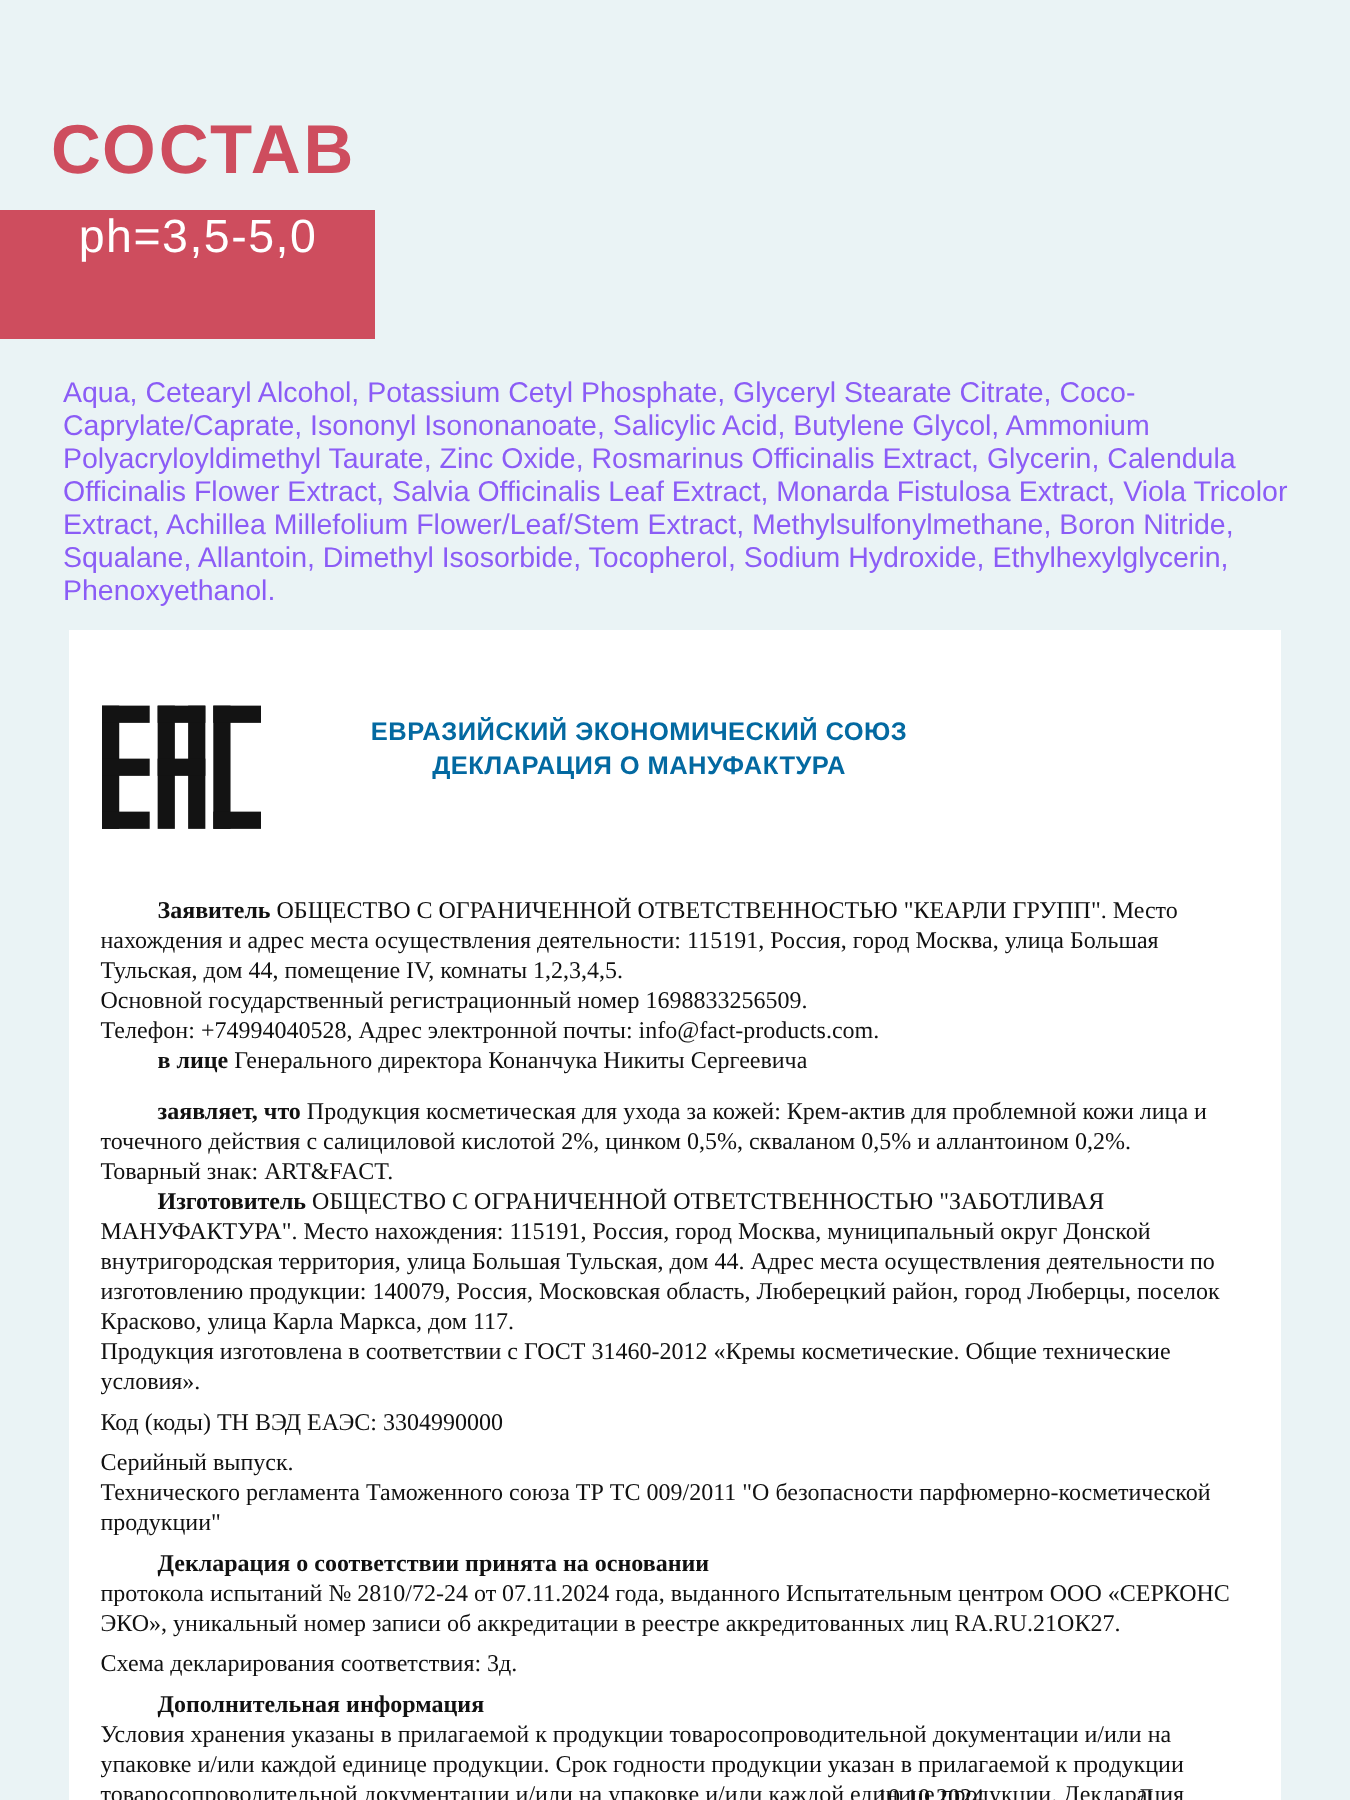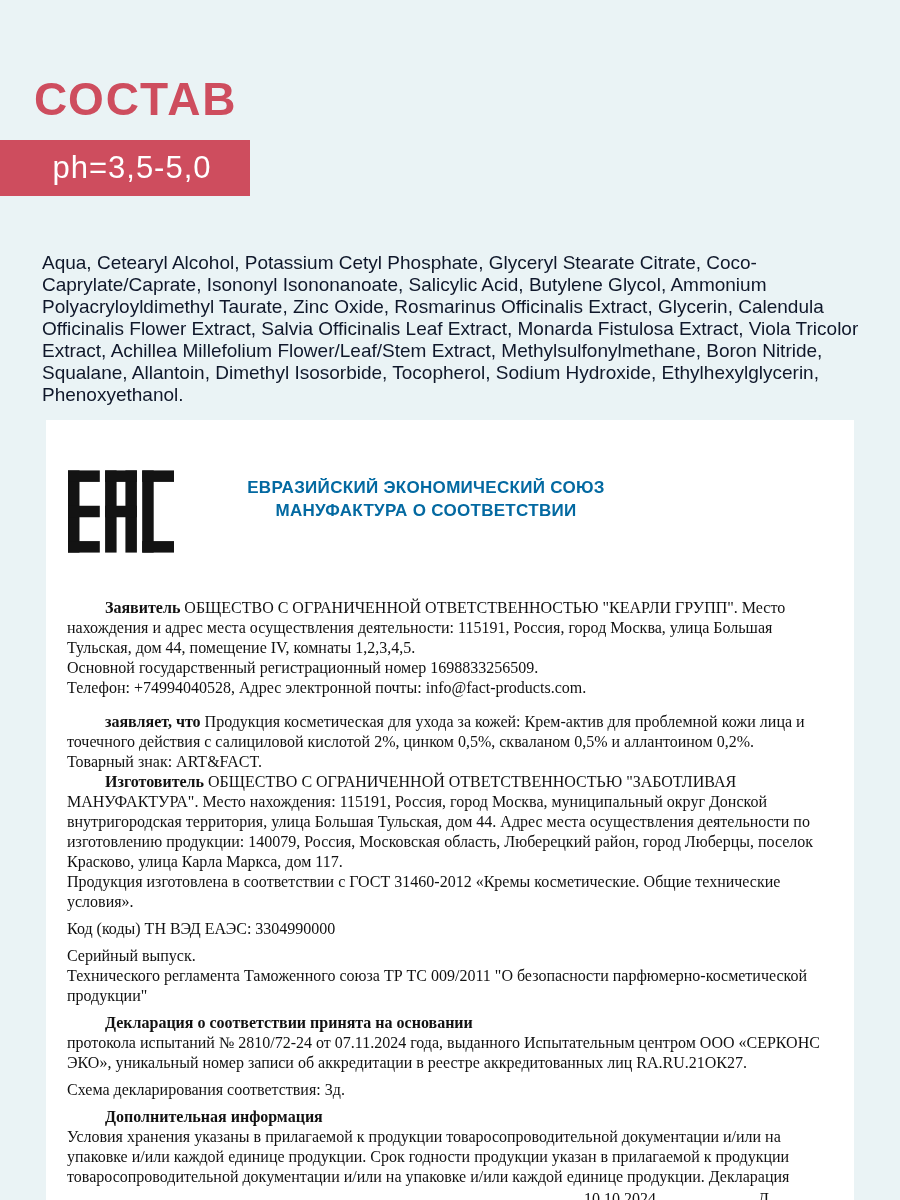--- a/index.html
+++ b/index.html
@@ -13,31 +13,31 @@
   .page { position: absolute; inset: 0; width: 900px; height: 1200px; overflow: hidden; padding-left: 28px; }
 
   .comp-title {
     position: absolute; left: 34px; top: 72px;
     font-size: 46px; font-weight: 800; letter-spacing: 2px;
     color: #ce4d5e; margin: 0;
     font-family: "Liberation Sans", sans-serif;
   }
   .ph-badge {
     position: absolute; left: 0; top: 140px;
-    width: 250px; height: 56px;
+    width: 250px; height: 86px;
     background: #ce4d5e;
-    display: flex; align-items: center; justify-content: center;
+    display: flex; align-items: flex-start; justify-content: center;
     padding-left: 14px; box-sizing: border-box;
   }
   .ph-badge span {
     color: #ffffff; font-size: 31px; font-weight: 500; letter-spacing: 1px;
   }
   .ingredients {
     position: absolute; left: 42px; top: 252px; width: 820px;
-    font-size: 19px; line-height: 22px; color: #0f172a;
+    font-size: 19px; line-height: 22px; color: #8b5cf6;
     margin: 0;
   }
 
   .doc-card {
     position: absolute; left: 46px; top: 420px;
     width: 808px; height: 780px;
     background: #ffffff;
     overflow: hidden;
   }
   .eac-logo {
@@ -94,27 +94,28 @@
       <rect x="42" y="0" width="36" height="13"></rect>
       <rect x="42" y="40" width="36" height="13"></rect>
 
       <rect x="84" y="0" width="13" height="93"></rect>
       <rect x="84" y="0" width="36" height="13"></rect>
       <rect x="84" y="80" width="36" height="13"></rect>
     </svg>
 
     <div class="doc-header">
       <div>ЕВРАЗИЙСКИЙ ЭКОНОМИЧЕСКИЙ СОЮЗ</div>
-      <div>МАНУФАКТУРА О СООТВЕТСТВИИ</div>
+      <div>ДЕКЛАРАЦИЯ О МАНУФАКТУРА</div>
     </div>
 
     <div class="doc-body">
       <p><b>Заявитель</b> <span>ОБЩЕСТВО С ОГРАНИЧЕННОЙ ОТВЕТСТВЕННОСТЬЮ "КЕАРЛИ ГРУПП". Место нахождения и адрес места осуществления деятельности: 115191, Россия, город Москва, улица Большая Тульская, дом 44, помещение IV, комнаты 1,2,3,4,5.</span></p>
       <p>Основной государственный регистрационный номер 1698833256509.</p>
       <p>Телефон: +74994040528, Адрес электронной почты: info@fact-products.com.</p>
+      <p><b>в лице</b> <span>Генерального директора Конанчука Никиты Сергеевича</span></p>
 
       <p class="gap-lg"><b>заявляет, что</b> <span>Продукция косметическая для ухода за кожей: Крем-актив для проблемной кожи лица и точечного действия с салициловой кислотой 2%, цинком 0,5%, скваланом 0,5% и аллантоином 0,2%.</span></p>
       <p>Товарный знак: ART&amp;FACT.</p>
       <p><b>Изготовитель</b> <span>ОБЩЕСТВО С ОГРАНИЧЕННОЙ ОТВЕТСТВЕННОСТЬЮ "ЗАБОТЛИВАЯ МАНУФАКТУРА". Место нахождения: 115191, Россия, город Москва, муниципальный округ Донской внутригородская территория, улица Большая Тульская, дом 44. Адрес места осуществления деятельности по изготовлению продукции: 140079, Россия, Московская область, Люберецкий район, город Люберцы, поселок Красково, улица Карла Маркса, дом 117.</span></p>
       <p>Продукция изготовлена в соответствии с ГОСТ 31460-2012 «Кремы косметические. Общие технические условия».</p>
 
       <p class="gap-sm">Код (коды) ТН ВЭД ЕАЭС: 3304990000</p>
       <p class="gap-sm">Серийный выпуск.</p>
 
       <p>Технического регламента Таможенного союза ТР ТС 009/2011 "О безопасности парфюмерно-косметической продукции"</p>

